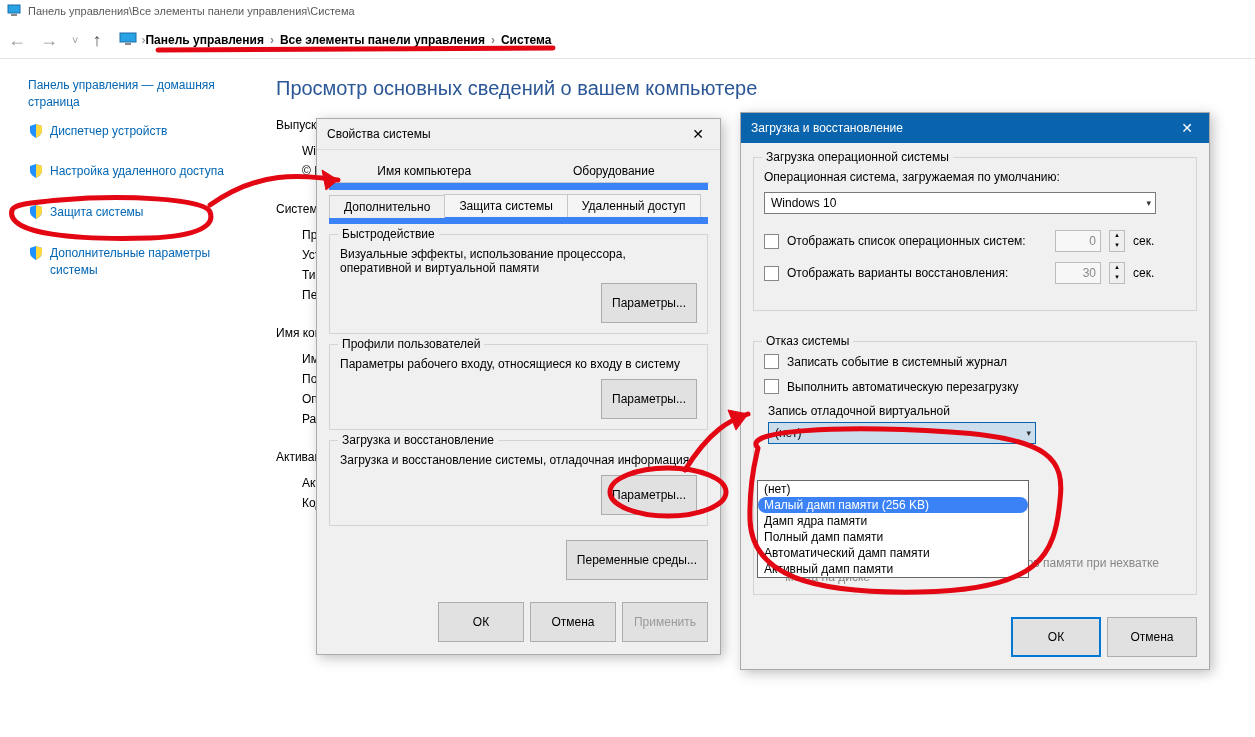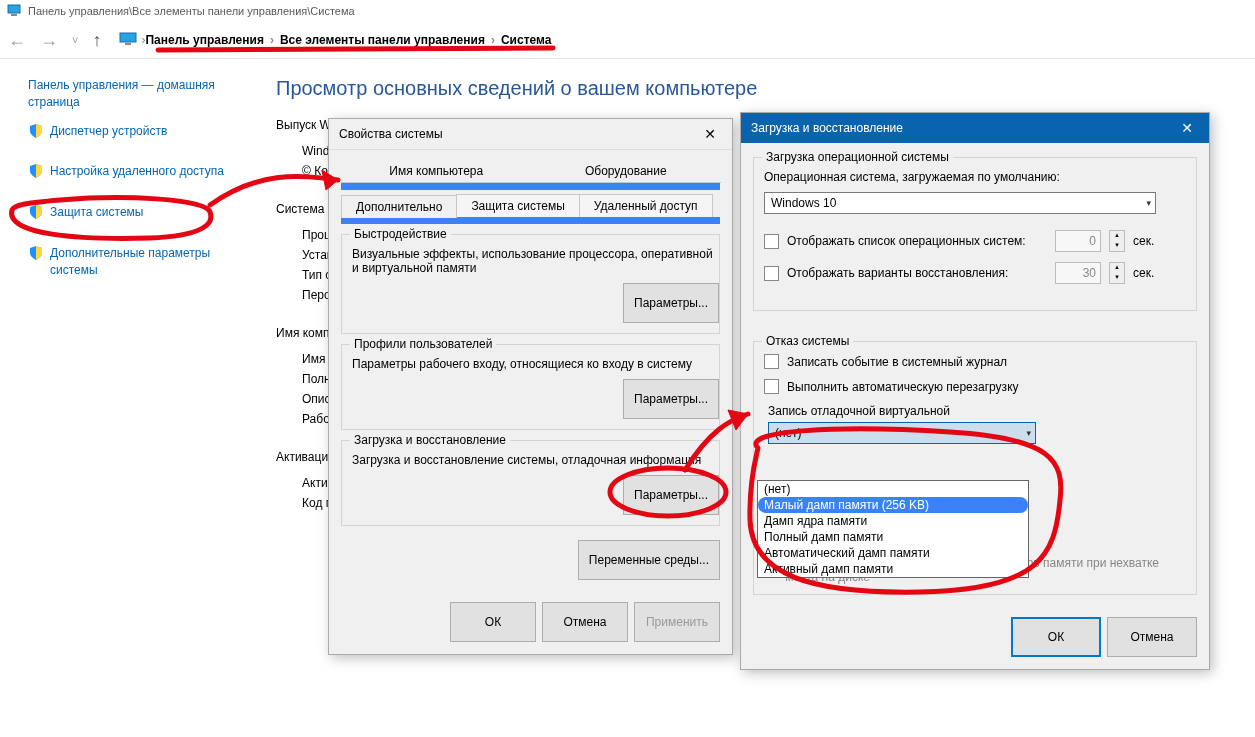--- a/index.html
+++ b/index.html
@@ -152,21 +152,21 @@
     background: #f0f0f0;
   }
   .tab-strip.row2 .tab.active {
     background: #f0f0f0;
     position: relative;
     top: 1px;
   }
   .groupbox {
     border: 1px solid #d4d4d4;
     margin-top: 10px;
-    padding: 12px 0 10px 10px;
+    padding: 12px 10px 10px 10px;
     position: relative;
     background: #f0f0f0;
   }
   .groupbox .legend {
     position: absolute;
     top: -8px;
     left: 8px;
     background: #f0f0f0;
     padding: 0 4px;
     font-size: 12px;
@@ -403,21 +403,21 @@
     <div class="indent">Полное имя</div>
     <div class="indent">Описание:</div>
     <div class="indent">Рабочая гру</div>
 
     <p class="section-title" style="margin-top:24px;">Активация Windo</p>
     <div class="indent">Активация W</div>
     <div class="indent">Код продукт</div>
   </div>
 </div>
 
-<div class="dialog" style="left:328px; top:118px; width:403px;">
+<div class="dialog" style="left:316px; top:118px; width:403px;">
   <div class="dlg-titlebar">
     <span>Свойства системы</span>
     <span class="dlg-close">✕</span>
   </div>
   <div class="dlg-body">
     <div class="tab-strip">
       <div class="tab row-top">Имя компьютера</div>
       <div class="tab row-top">Оборудование</div>
     </div>
     <div class="tab-strip row2">

